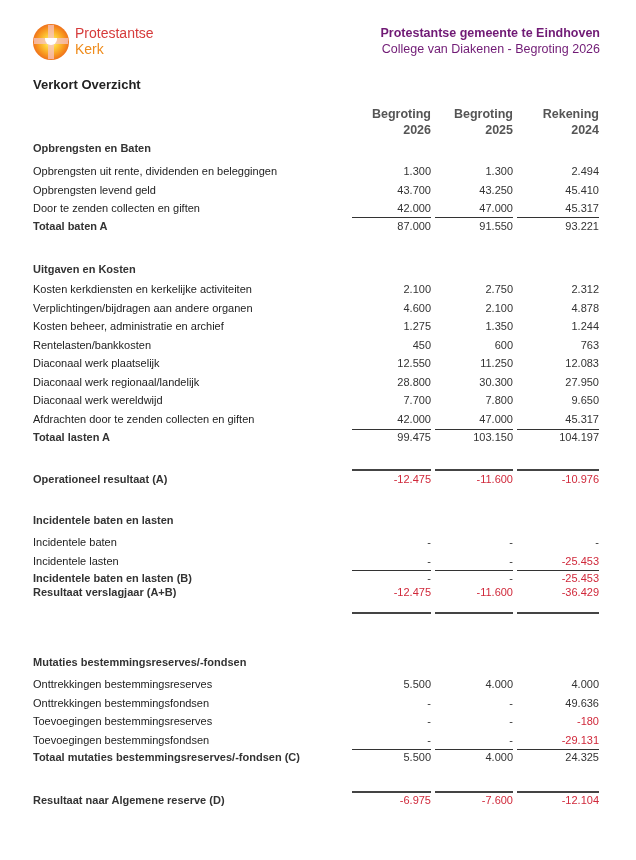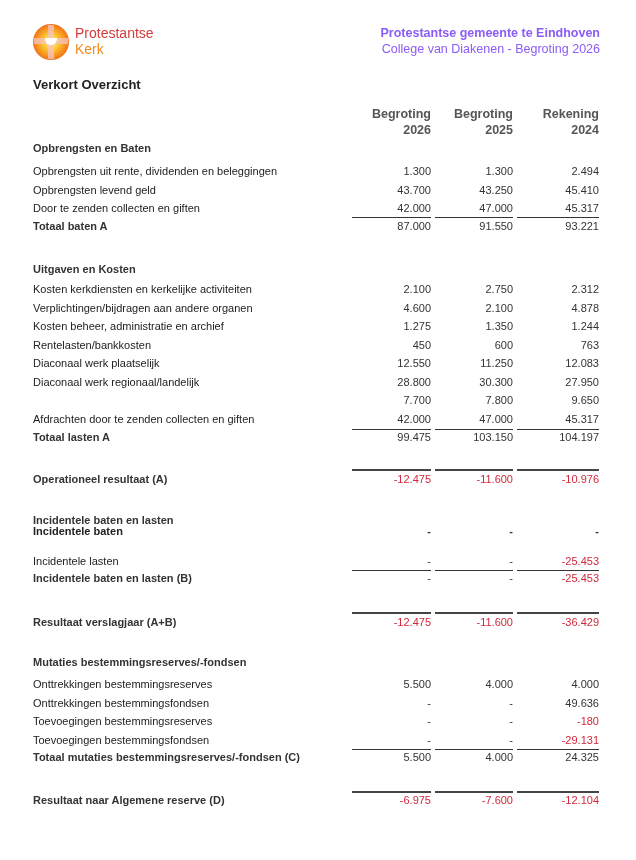--- a/index.html
+++ b/index.html
@@ -7,21 +7,21 @@
          font-family:"Liberation Sans", sans-serif; color:#222; }
   .logo { position:absolute; left:33px; top:24px; width:140px; height:40px; }
   .logo-mark { position:absolute; left:0; top:0; width:36px; height:36px; border-radius:50%;
     background: radial-gradient(circle at 50% 50%, #fff6c8 0%, #ffd23a 25%, #f7941d 55%, #e8541c 85%, #d8401c 100%); }
   .logo-mark .cross-v { position:absolute; left:15px; top:1px; width:6px; height:34px; background:rgba(246,196,196,0.75); }
   .logo-mark .cross-h { position:absolute; left:1px; top:14px; width:34px; height:6px; background:rgba(246,196,196,0.75); }
   .logo-mark .dove { position:absolute; left:12px; top:14px; width:12px; height:7px; background:#fff; border-radius:0 0 8px 8px; }
   .logo-text { position:absolute; left:42px; top:1px; font-size:14px; line-height:16px; }
   .logo-text .l1 { color:#d63b3b; display:block; }
   .logo-text .l2 { color:#ef8c1c; display:block; }
-  .header-right { position:absolute; right:36px; top:25px; text-align:right; color:#8b5cf6; font-size:12.5px; line-height:16px; }
+  .header-right { position:absolute; right:36px; top:25px; text-align:right; color:#701a75; font-size:12.5px; line-height:16px; }
   .header-right .org { font-weight:bold; display:block; }
   .header-right .sub { display:block; }
   .page-title { position:absolute; left:33px; top:77px; font-size:13px; font-weight:bold; color:#222; margin:0; }
   .col-head { position:absolute; top:106px; font-size:12.5px; font-weight:bold; color:#555; text-align:right; line-height:16px; }
   .row { position:absolute; left:33px; width:568px; height:18px; font-size:11px; line-height:18px; }
   .row .label { position:absolute; left:0; top:0; white-space:nowrap; color:#222; }
   .row .v { position:absolute; top:0; text-align:right; width:80px; color:#333; }
   .row .v1 { left:318px; } .row .v2 { left:400px; } .row .v3 { left:486px; }
   .row.section .label, .row.total .label { font-weight:bold; color:#333; }
   .neg { color:#d0283a !important; }
@@ -127,20 +127,21 @@
       <span class="v v2">11.250</span>
       <span class="v v3">12.083</span>
     </div>
     <div class="row" style="top: 372.5px;">
       <span class="label">Diaconaal werk regionaal/landelijk</span>
       <span class="v v1">28.800</span>
       <span class="v v2">30.300</span>
       <span class="v v3">27.950</span>
     </div>
     <div class="row" style="top: 391px;">
+      <span class="label">Diaconaal werk wereldwijd</span>
       <span class="v v1">7.700</span>
       <span class="v v2">7.800</span>
       <span class="v v3">9.650</span>
     </div>
     <div class="row" style="top: 409.5px;">
       <span class="label">Afdrachten door te zenden collecten en giften</span>
       <span class="v v1">42.000</span>
       <span class="v v2">47.000</span>
       <span class="v v3">45.317</span>
     </div>
@@ -158,21 +159,21 @@
     <div class="line thick" style="left: 517px; top: 469px; width: 82px;"></div>
     <div class="row total" style="top: 470px;">
       <span class="label">Operationeel resultaat (A)</span>
       <span class="v v1 neg">-12.475</span>
       <span class="v v2 neg">-11.600</span>
       <span class="v v3 neg">-10.976</span>
     </div>
     <div class="row section" style="top: 511px;">
       <span class="label">Incidentele baten en lasten</span>
     </div>
-    <div class="row" style="top: 522px; font-weight: bold;">
+    <div class="row" style="top: 533px;">
       <span class="label">Incidentele baten</span>
       <span class="v v1">-</span>
       <span class="v v2">-</span>
       <span class="v v3">-</span>
     </div>
     <div class="row" style="top: 551.5px;">
       <span class="label">Incidentele lasten</span>
       <span class="v v1">-</span>
       <span class="v v2">-</span>
       <span class="v v3 neg">-25.453</span>
@@ -182,21 +183,21 @@
     <div class="line" style="left: 517px; top: 570px; width: 82px;"></div>
     <div class="row total" style="top: 569px;">
       <span class="label">Incidentele baten en lasten (B)</span>
       <span class="v v1">-</span>
       <span class="v v2">-</span>
       <span class="v v3 neg">-25.453</span>
     </div>
     <div class="line thick" style="left: 352px; top: 612px; width: 79px;"></div>
     <div class="line thick" style="left: 435px; top: 612px; width: 78px;"></div>
     <div class="line thick" style="left: 517px; top: 612px; width: 82px;"></div>
-    <div class="row total" style="top: 613px;">
+    <div class="row total" style="top: 583px;">
       <span class="label">Resultaat verslagjaar (A+B)</span>
       <span class="v v1 neg">-12.475</span>
       <span class="v v2 neg">-11.600</span>
       <span class="v v3 neg">-36.429</span>
     </div>
     <div class="row section" style="top: 653px;">
       <span class="label">Mutaties bestemmingsreserves/-fondsen</span>
     </div>
     <div class="row" style="top: 675px;">
       <span class="label">Onttrekkingen bestemmingsreserves</span>

